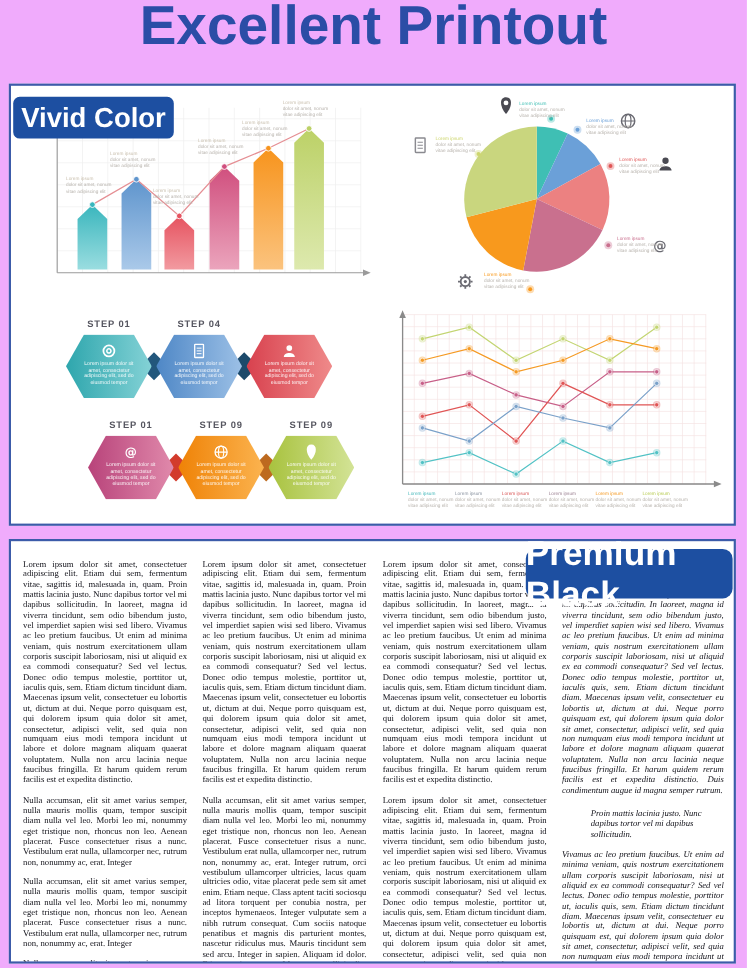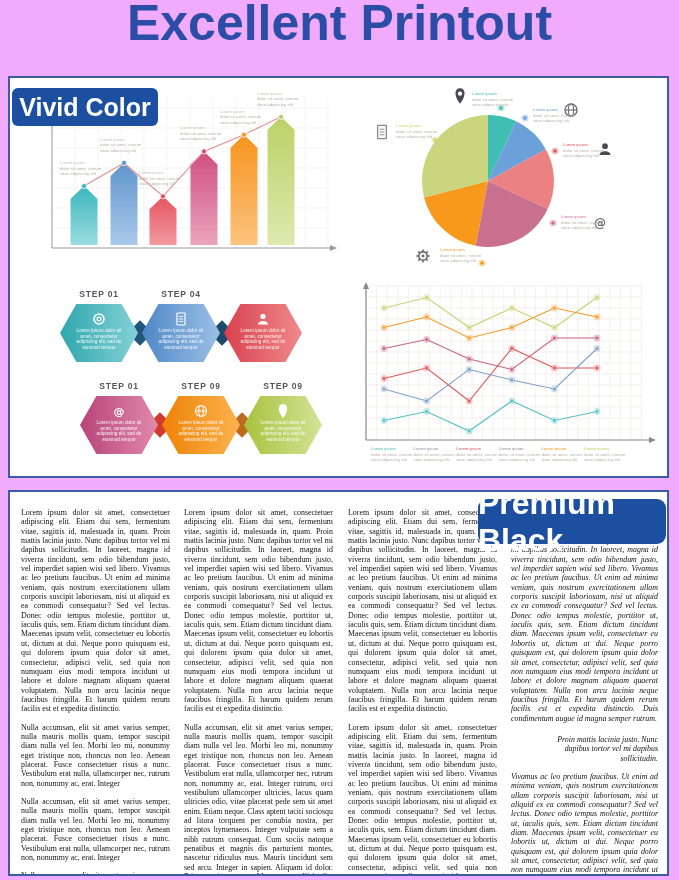--- a/index.html
+++ b/index.html
@@ -23,21 +23,21 @@
   .step-label{position:absolute;width:78px;text-align:center;font-size:8.5px;font-weight:bold;
         color:#55555f;letter-spacing:0.8px;}
   .hex{position:absolute;width:78px;height:58px;display:flex;flex-direction:column;align-items:center;
         clip-path:polygon(0 50%,21% 0,79% 0,100% 50%,79% 100%,21% 100%);}
   .hex .htext{font-size:4.7px;line-height:5.7px;color:rgba(255,255,255,.92);text-align:center;width:50px;}
   .diamond{position:absolute;width:18px;height:18px;transform:rotate(45deg);}
   .col{position:absolute;top:16px;height:368px;width:149px;overflow:hidden;color:#101018;
         font-family:Liberation Serif, serif;font-size:7.9px;line-height:9.35px;text-align:justify;}
   .col p{margin:0 0 9px 0;}
   .col.italic{font-style:italic;}
-  .col p.align-right{text-align:right;padding-left:26px;margin-top:12px;}
+  .col p.align-right{text-align:left;padding-left:26px;margin-top:12px;}
 </style>
 </head>
 <body>
 
 <div id="page">
   <h1 id="main-title">Excellent Printout</h1>
 
   <div id="vivid-box" class="box">
     <div id="vivid-badge" class="badge">Vivid Color</div>
     <svg id="bar-chart" class="chart-svg" viewBox="0 0 312 192">

